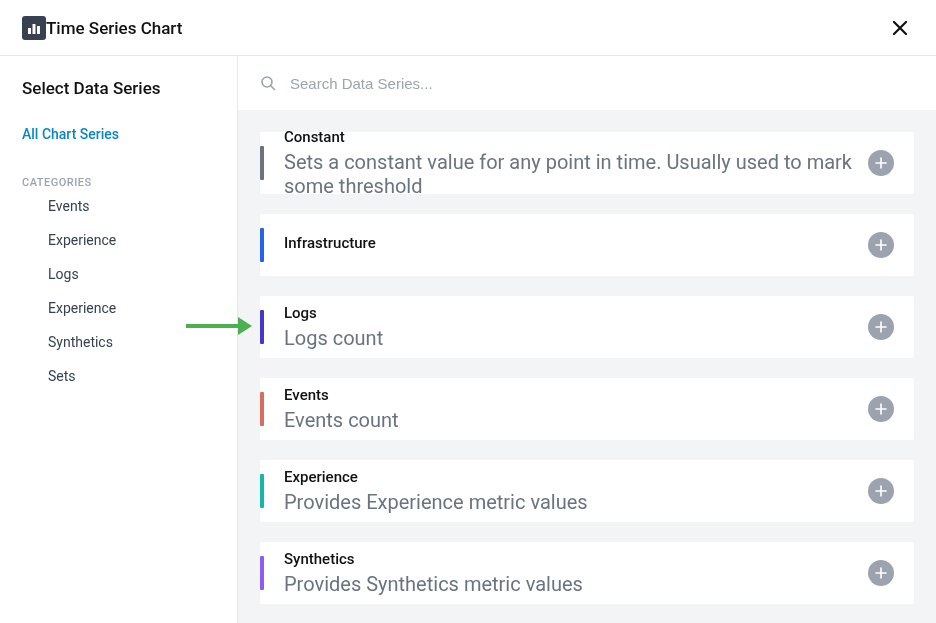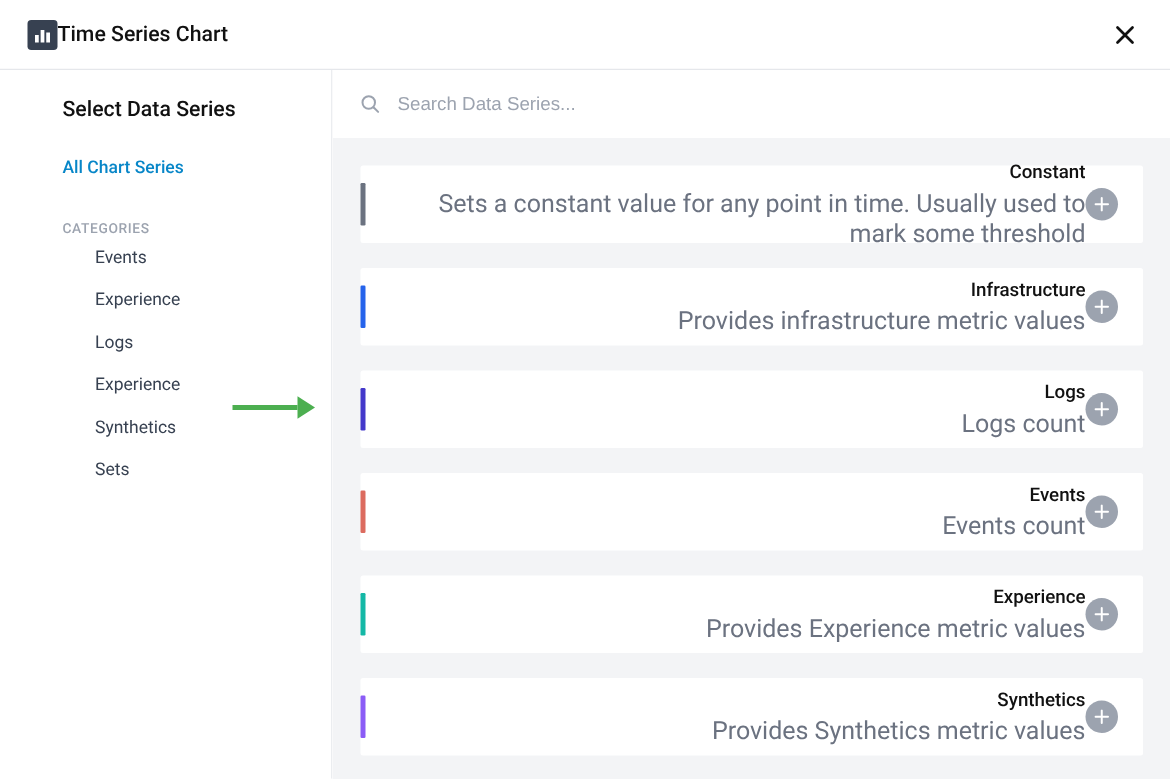--- a/index.html
+++ b/index.html
@@ -45,21 +45,20 @@
       align-items: center;
       justify-content: center;
       cursor: pointer;
       color: #111;
       font-size: 22px;
       font-weight: 400;
     }
     .body {
       display: flex;
       height: calc(100% - 56px);
-      padding-left: 28px;
     }
     .sidebar {
       width: 238px;
       border-right: 1px solid #e5e7eb;
       padding: 22px 22px;
     }
     .sidebar-title {
       font-size: 17px;
       font-weight: 500;
       color: #111;
@@ -120,21 +119,20 @@
       gap: 20px;
     }
     .card {
       background: #fff;
       border-radius: 2px;
       display: flex;
       align-items: center;
       padding: 14px 20px 14px 0;
       position: relative;
       min-height: 62px;
-      text-align: right;
     }
     .card-stripe {
       width: 4px;
       align-self: stretch;
       margin-right: 20px;
       border-radius: 1px;
     }
     .card-content { flex: 1; }
     .card-title {
       font-size: 15px;
@@ -222,21 +220,20 @@
           <svg width="12" height="12" viewBox="0 0 12 12">
               <path d="M6 1v10M1 6h10" stroke="#fff" stroke-width="1.6" stroke-linecap="round"></path>
             </svg>
         </div>
       </div>
 
       <div class="card">
         <div class="card-stripe" style="background:#2563eb"></div>
         <div class="card-content">
           <div class="card-title">Infrastructure</div>
-          <div class="card-desc">Provides infrastructure metric values</div>
         </div>
         <div class="add-btn">
           <svg width="12" height="12" viewBox="0 0 12 12">
               <path d="M6 1v10M1 6h10" stroke="#fff" stroke-width="1.6" stroke-linecap="round"></path>
             </svg>
         </div>
       </div>
 
       <div class="card">
         <div class="card-stripe" style="background:#4338ca"></div>

